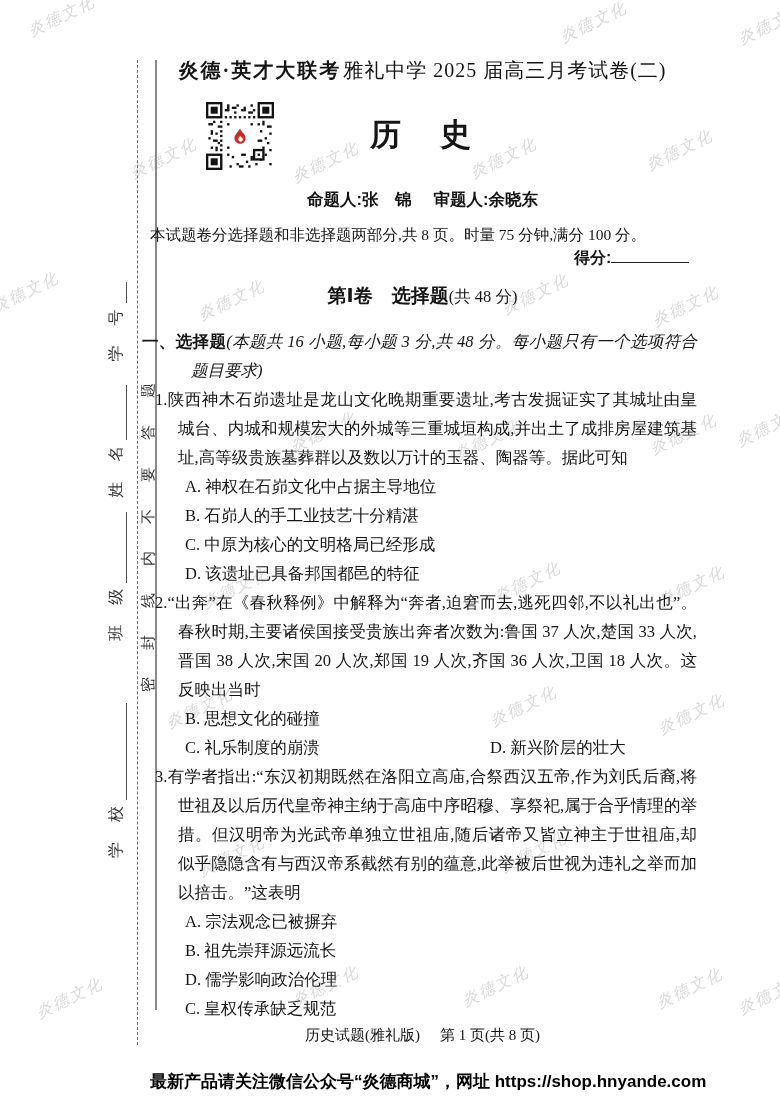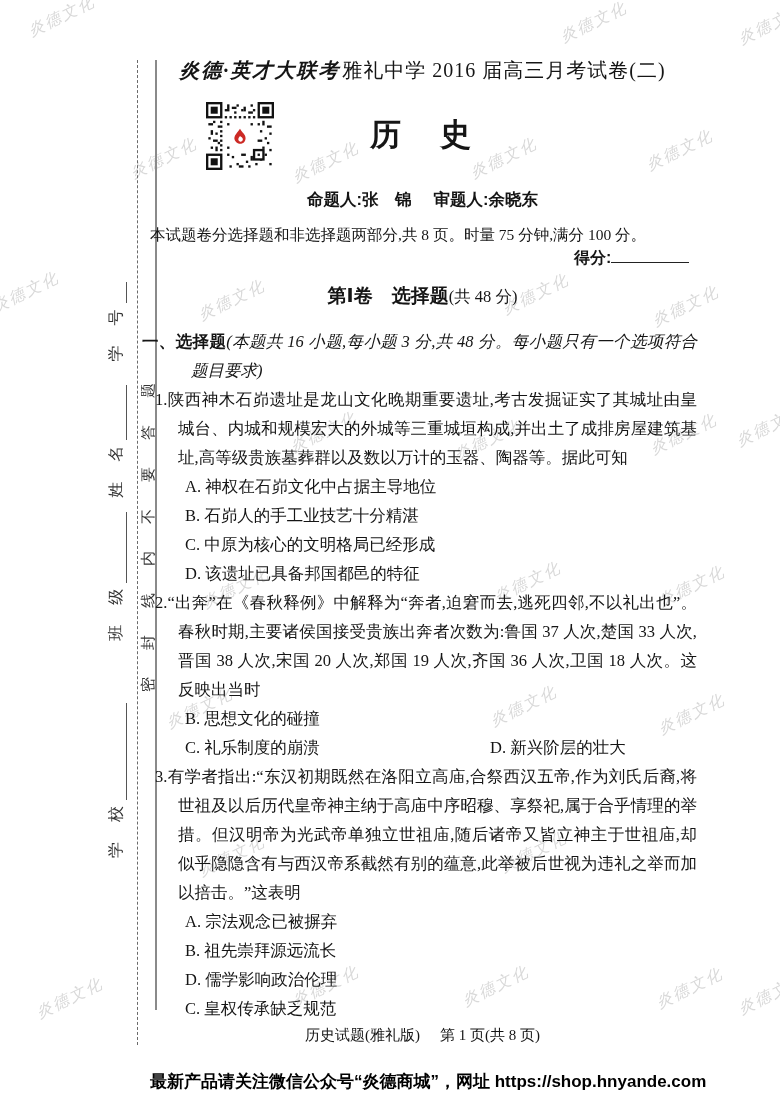--- a/index.html
+++ b/index.html
@@ -25,21 +25,21 @@
   .student-fields .f-label{margin:0 4px;letter-spacing:2px;}
   .student-fields .blank{border-bottom:1px solid #555;height:4px;display:inline-block;}
   .b1{width:118px;margin-right:58px;}
   .b2{width:86px;margin-right:10px;}
   .b3{width:66px;margin-right:20px;}
   .b4{width:26px;}
   .seal-notice-box{left:139px;top:692px;width:345px;height:19px;}
   .seal-notice{font-size:15px;letter-spacing:27px;color:#333;}
   
   .exam-header{position:absolute;left:150px;top:57px;width:545px;text-align:center;font-size:20px;white-space:nowrap;}
-  .brand{font-weight:bold;font-style:italic;letter-spacing:2px;margin-right:2px;}
+  .brand{font-weight:bold;letter-spacing:2px;margin-right:2px;}
   .exam-title{letter-spacing:1px;}
   .qr-wrap{position:absolute;left:206px;top:102px;width:68px;height:68px;}
   .subject{position:absolute;left:150px;top:114px;width:545px;text-align:center;
     font-size:31px;font-weight:bold;letter-spacing:4px;
     font-family:"Liberation Sans","DejaVu Sans",sans-serif;}
   .authors{position:absolute;left:150px;top:189px;width:545px;text-align:center;
     font-size:16.5px;font-weight:bold;font-family:"Liberation Sans","DejaVu Sans",sans-serif;}
   .authors .reviewer{margin-left:22px;}
   .instructions{position:absolute;left:150px;top:225px;width:545px;text-align:left;font-size:15.5px;}
   .score{position:absolute;left:574px;top:248px;font-size:16px;font-weight:bold;
@@ -110,21 +110,21 @@
       <span class="blank b3"></span>
       <span class="f-label">学　号</span>
       <span class="blank b4"></span>
   </div>
 
   <div class="v-rotated seal-notice-box">
     <span class="seal-notice">密封线内不要答题</span>
   </div>
 
   <div class="exam-header">
-    <span class="brand">炎德·英才大联考</span><span class="exam-title">雅礼中学 2016 届高三月考试卷(二)</span>
+    <span class="brand">炎德·英才大联考</span><span class="exam-title">雅礼中学 2025 届高三月考试卷(二)</span>
   </div>
 
   <div class="qr-wrap">
     <svg width="68" height="68" viewBox="0 0 29 29" xmlns="http://www.w3.org/2000/svg">
       <rect width="29" height="29" fill="#ffffff"></rect>
       <g fill="#121212">
         <rect x="0" y="0" width="7" height="7"></rect>
           <rect x="22" y="0" width="7" height="7"></rect>
           <rect x="0" y="22" width="7" height="7"></rect>
       </g>

